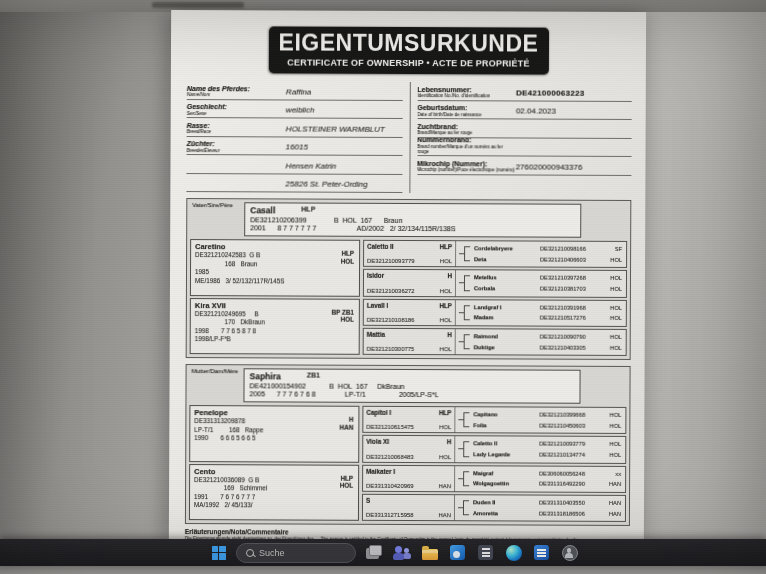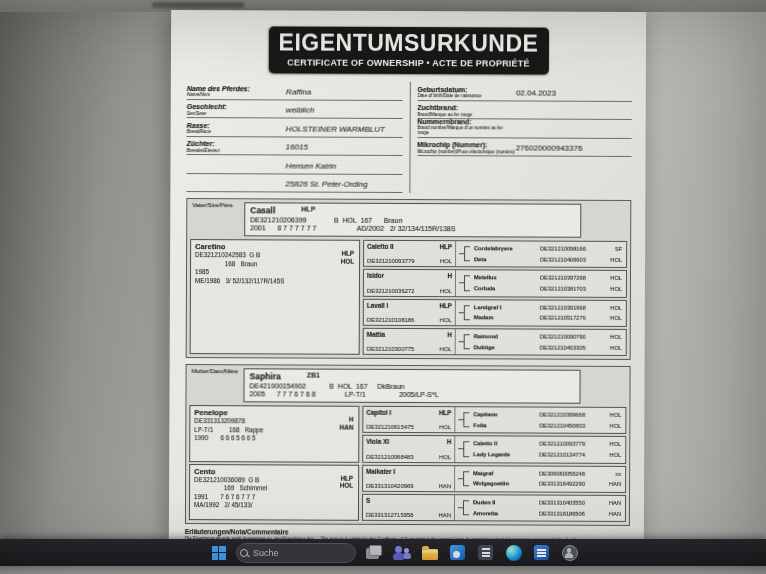--- a/index.html
+++ b/index.html
@@ -78,21 +78,21 @@
   .bottom-strip { position:absolute; left:0; bottom:0; width:766px; height:8px; background:linear-gradient(#8f8d8a,#a3a19e); z-index:40; }
   .taskbar { position:absolute; left:0; bottom:8px; width:766px; height:27px; z-index:45;
     background:linear-gradient(#27272b,#1c1c20); box-shadow:0 -2px 7px rgba(0,0,0,.4);
     display:flex; align-items:center; justify-content:center; gap:7px; padding-left:22px; }
   .tb-btn { width:21px; height:21px; display:flex; align-items:center; justify-content:center; position:relative; flex:none; }
 
   .win { width:14px; height:14px; display:grid; grid-template-columns:6.5px 6.5px; grid-template-rows:6.5px 6.5px; gap:1px; }
   .win span { background:#3fa3f2; border-radius:.5px; }
 
   .search-pill { width:120px; height:20px; background:#39393e; border:1px solid #55555b; border-radius:10px;
-    display:flex; align-items:center; gap:5px; padding:0 3px; flex:none; }
+    display:flex; align-items:center; gap:5px; padding:0 9px; flex:none; }
   .mag { width:8px; height:8px; border:1.3px solid #c6c5c3; border-radius:50%; position:relative; flex:none; }
   .mag::after { content:""; position:absolute; width:4px; height:1.3px; background:#c6c5c3; right:-3px; bottom:-1px; transform:rotate(45deg); }
   .search-text { font-size:9px; color:#c6c5c3; }
 
   .tv1 { width:13px; height:11px; background:#9b9b9f; border-radius:2px; position:absolute; left:3px; top:6px; }
   .tv2 { width:13px; height:11px; background:#c9c9cd; border-radius:2px; position:absolute; left:6px; top:3px; border:1px solid #7c7c80; }
 
   .teams { position:relative; width:18px; height:16px; }
   .t-head1 { position:absolute; left:2px; top:1px; width:7px; height:7px; border-radius:50%; background:#7b83eb; }
   .t-body1 { position:absolute; left:0; top:8px; width:11px; height:7px; border-radius:4px 4px 2px 2px; background:#5b64c7; }
@@ -172,20 +172,27 @@
         </div>
         <div class="f-row">
           <div class="f-label">
             <div class="f-main"></div>
             <div class="f-sub"></div>
           </div>
           <div class="f-value">25826 St. Peter-Ording</div>
         </div>
       </div>
     <div class="id-col right">
+        <div class="f-row">
+          <div class="f-label">
+            <div class="f-main">Lebensnummer:</div>
+            <div class="f-sub">Identification No./No. d'identification</div>
+          </div>
+          <div class="f-value bold">DE421000063223</div>
+        </div>
         <div class="f-row">
           <div class="f-label">
             <div class="f-main">Geburtsdatum:</div>
             <div class="f-sub">Date of birth/Date de naissance</div>
           </div>
           <div class="f-value">02.04.2023</div>
         </div>
         <div class="f-row">
           <div class="f-label">
             <div class="f-main">Zuchtbrand:</div>
@@ -227,20 +234,31 @@
               <div class="anc-name">Caretino</div>
               <div class="anc-regs">
                 <div>HLP</div>
                 <div>HOL</div>
               </div>
               <div class="anc-line pre">DE321210242583  G B</div>
               <div class="anc-line pre">                 168   Braun</div>
               <div class="anc-line pre">1985</div>
               <div class="anc-line pre">ME/1986   3/ 52/132/117R/145S</div>
             </div>
+            <div class="anc-box">
+              <div class="anc-name">Kira XVII</div>
+              <div class="anc-regs">
+                <div>BP    ZB1</div>
+                <div>HOL</div>
+              </div>
+              <div class="anc-line pre">DE321210249695     B</div>
+              <div class="anc-line pre">                 170   DkBraun</div>
+              <div class="anc-line pre">1998       7 7 6 5 8 7 8</div>
+              <div class="anc-line pre">1998/LP-F*B</div>
+            </div>
           </div>
           <div class="ped-right">
             <div class="branch">
               <div class="mid">
                 <div class="mid-l1">
                   <span>Caletto II</span>
                   <span>HLP</span>
                 </div>
                 <div class="mid-l2">
                   <span>DE321210093779</span>

